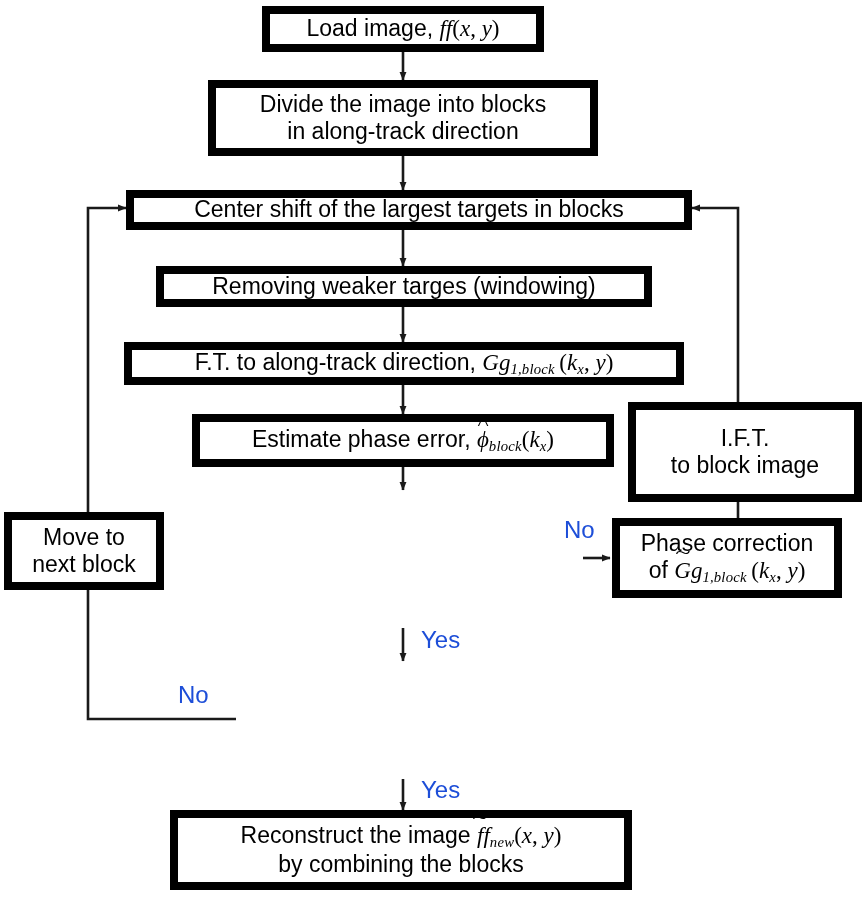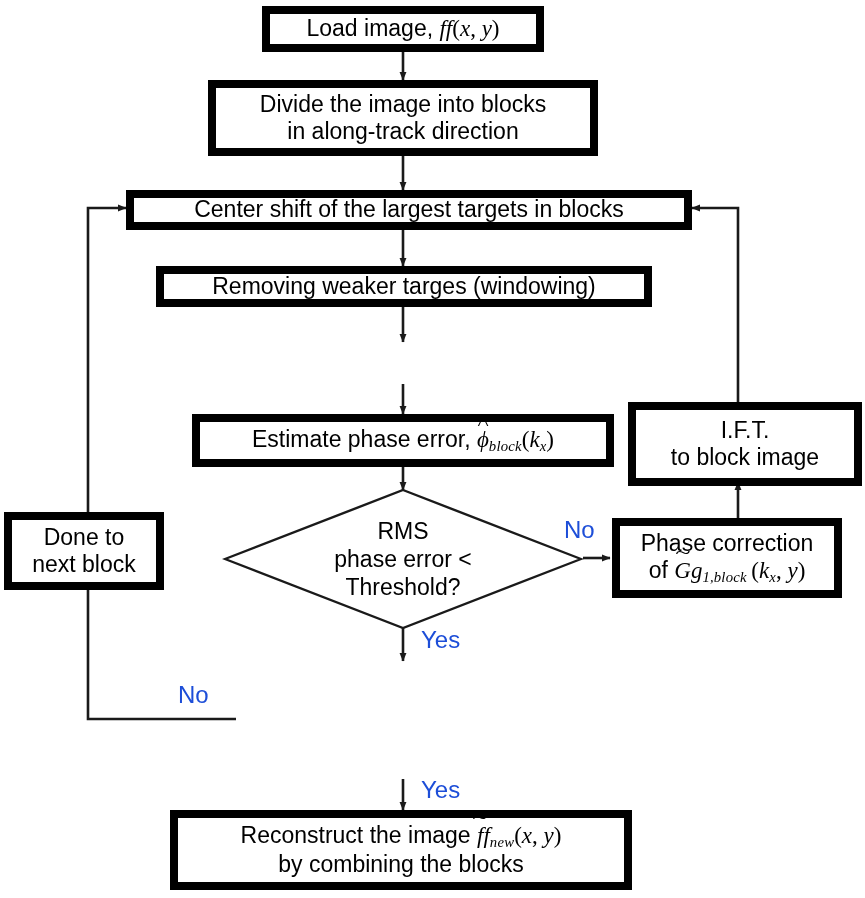--- a/index.html
+++ b/index.html
@@ -166,44 +166,39 @@
   </div>
 
   <div class="node box" style="left:208px; top:80px; width:390px; height:76px; font-size:23px;">
     <span class="nodetext"><span>Divide the image into blocks</span><br><span>in along-track direction</span></span>
   </div>
 
   <div class="node box" style="left:156px; top:266px; width:496px; height:41px; font-size:23px;">
     <span class="nodetext">Removing weaker targes (windowing)</span>
   </div>
 
+  <div class="node box" style="left:124px; top:342px; width:560px; height:43px; font-size:23px;">
+    <span class="nodetext"><span>F.T.  to along-track direction, </span><span class="tilde mi">G</span><span class="mi">g</span><span class="sub">1,block</span><span class="mup"> (</span><span class="mi">k</span><span class="sub">x</span><span class="mup">,&nbsp;</span><span class="mi">y</span><span class="mup">)</span></span>
+  </div>
 
   <div class="node box" style="left:192px; top:414px; width:422px; height:53px; font-size:23px;">
     <span class="nodetext"><span>Estimate phase error, </span><span class="hatted mi">ϕ</span><span class="sub">block</span><span class="mup">(</span><span class="mi">k</span><span class="sub">x</span><span class="mup">)</span></span>
   </div>
 
-  <div class="diamond-wrap" style="left:222px; top:488px; width:362px; height:142px;">
-    <svg class="dshape" viewBox="0 0 362 142" preserveAspectRatio="none" xmlns="http://www.w3.org/2000/svg">
-      <polygon points="181,2 359,71 181,140 3,71" fill="#ffffff" stroke="#1a1a1a" stroke-width="2.4"></polygon>
-    </svg>
-    <div class="diamond-label" style="font-size:23px;">
-      <span><span>RMS</span><br><span>phase error &lt;</span><br><span>Threshold?</span></span>
-    </div>
-  </div>
-
-  <div class="node box" style="left:628px; top:402px; width:234px; height:84px; font-size:23px;">
+
+  <div class="node box" style="left:628px; top:402px; width:234px; height:100px; font-size:23px;">
     <span class="nodetext"><span>I.F.T.</span><br><span>to block image</span></span>
   </div>
 
   <div class="node box" style="left:612px; top:518px; width:230px; height:80px; font-size:23px;">
     <span class="nodetext"><span>Phase correction</span><br><span>of </span><span class="tilde mi">G</span><span class="mi">g</span><span class="sub">1,block</span><span class="mup"> (</span><span class="mi">k</span><span class="sub">x</span><span class="mup">,&nbsp;</span><span class="mi">y</span><span class="mup">)</span></span>
   </div>
 
   <div class="node box" style="left:4px; top:512px; width:160px; height:78px; font-size:23px;">
-    <span class="nodetext"><span>Done to</span><br><span>next block</span></span>
+    <span class="nodetext"><span>Move to</span><br><span>next block</span></span>
   </div>
 
 
   <div class="node box" style="left:170px; top:810px; width:462px; height:80px; font-size:23px;">
     <span class="nodetext"><span>Reconstruct the image </span><span class="tilde mi">f</span><span class="mi">f</span><span class="sub">new</span><span class="mup">(</span><span class="mi">x</span><span class="mup">,&nbsp;</span><span class="mi">y</span><span class="mup">)</span><br><span>by combining the blocks</span></span>
   </div>
 
   <div class="edge-label" style="left:564px; top:518px; font-size:24px;">No</div>
   <div class="edge-label" style="left:421px; top:628px; font-size:24px;">Yes</div>
   <div class="edge-label" style="left:178px; top:683px; font-size:24px;">No</div>

